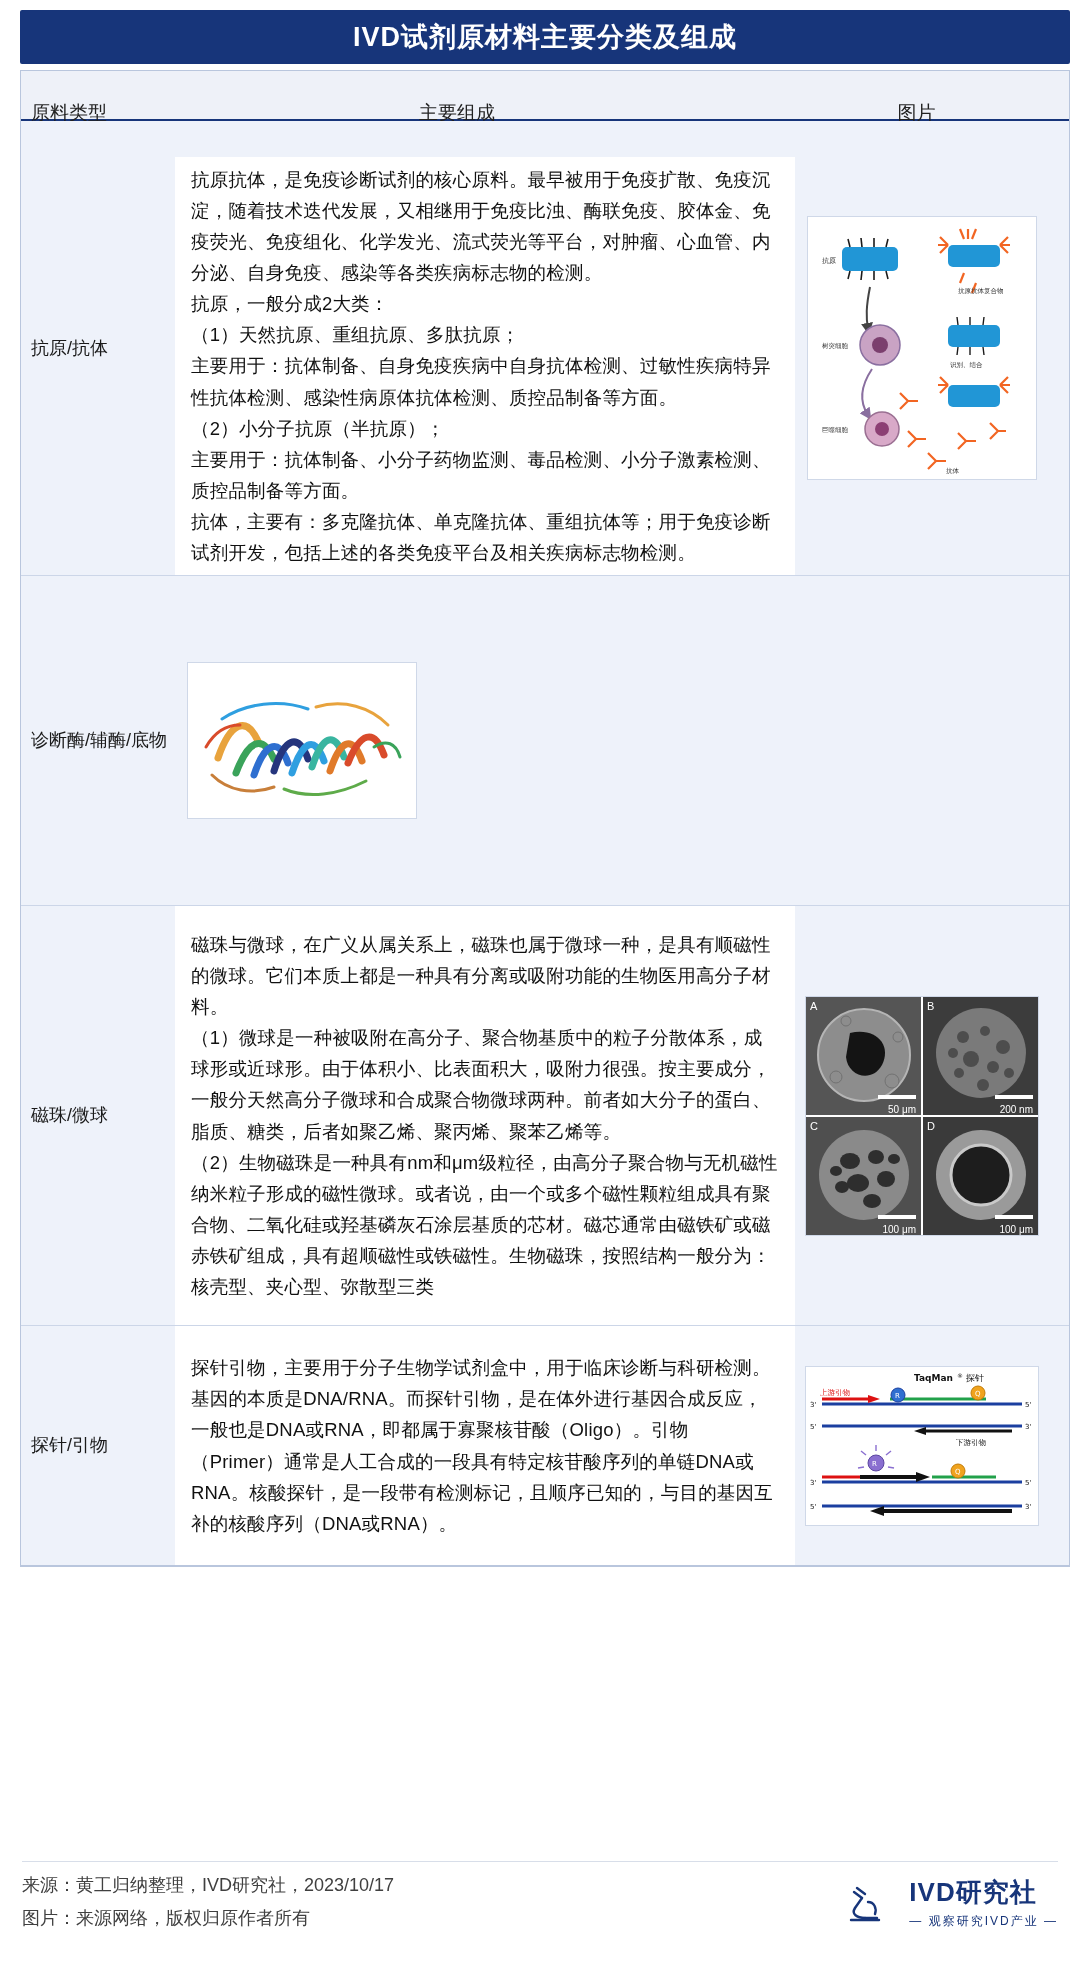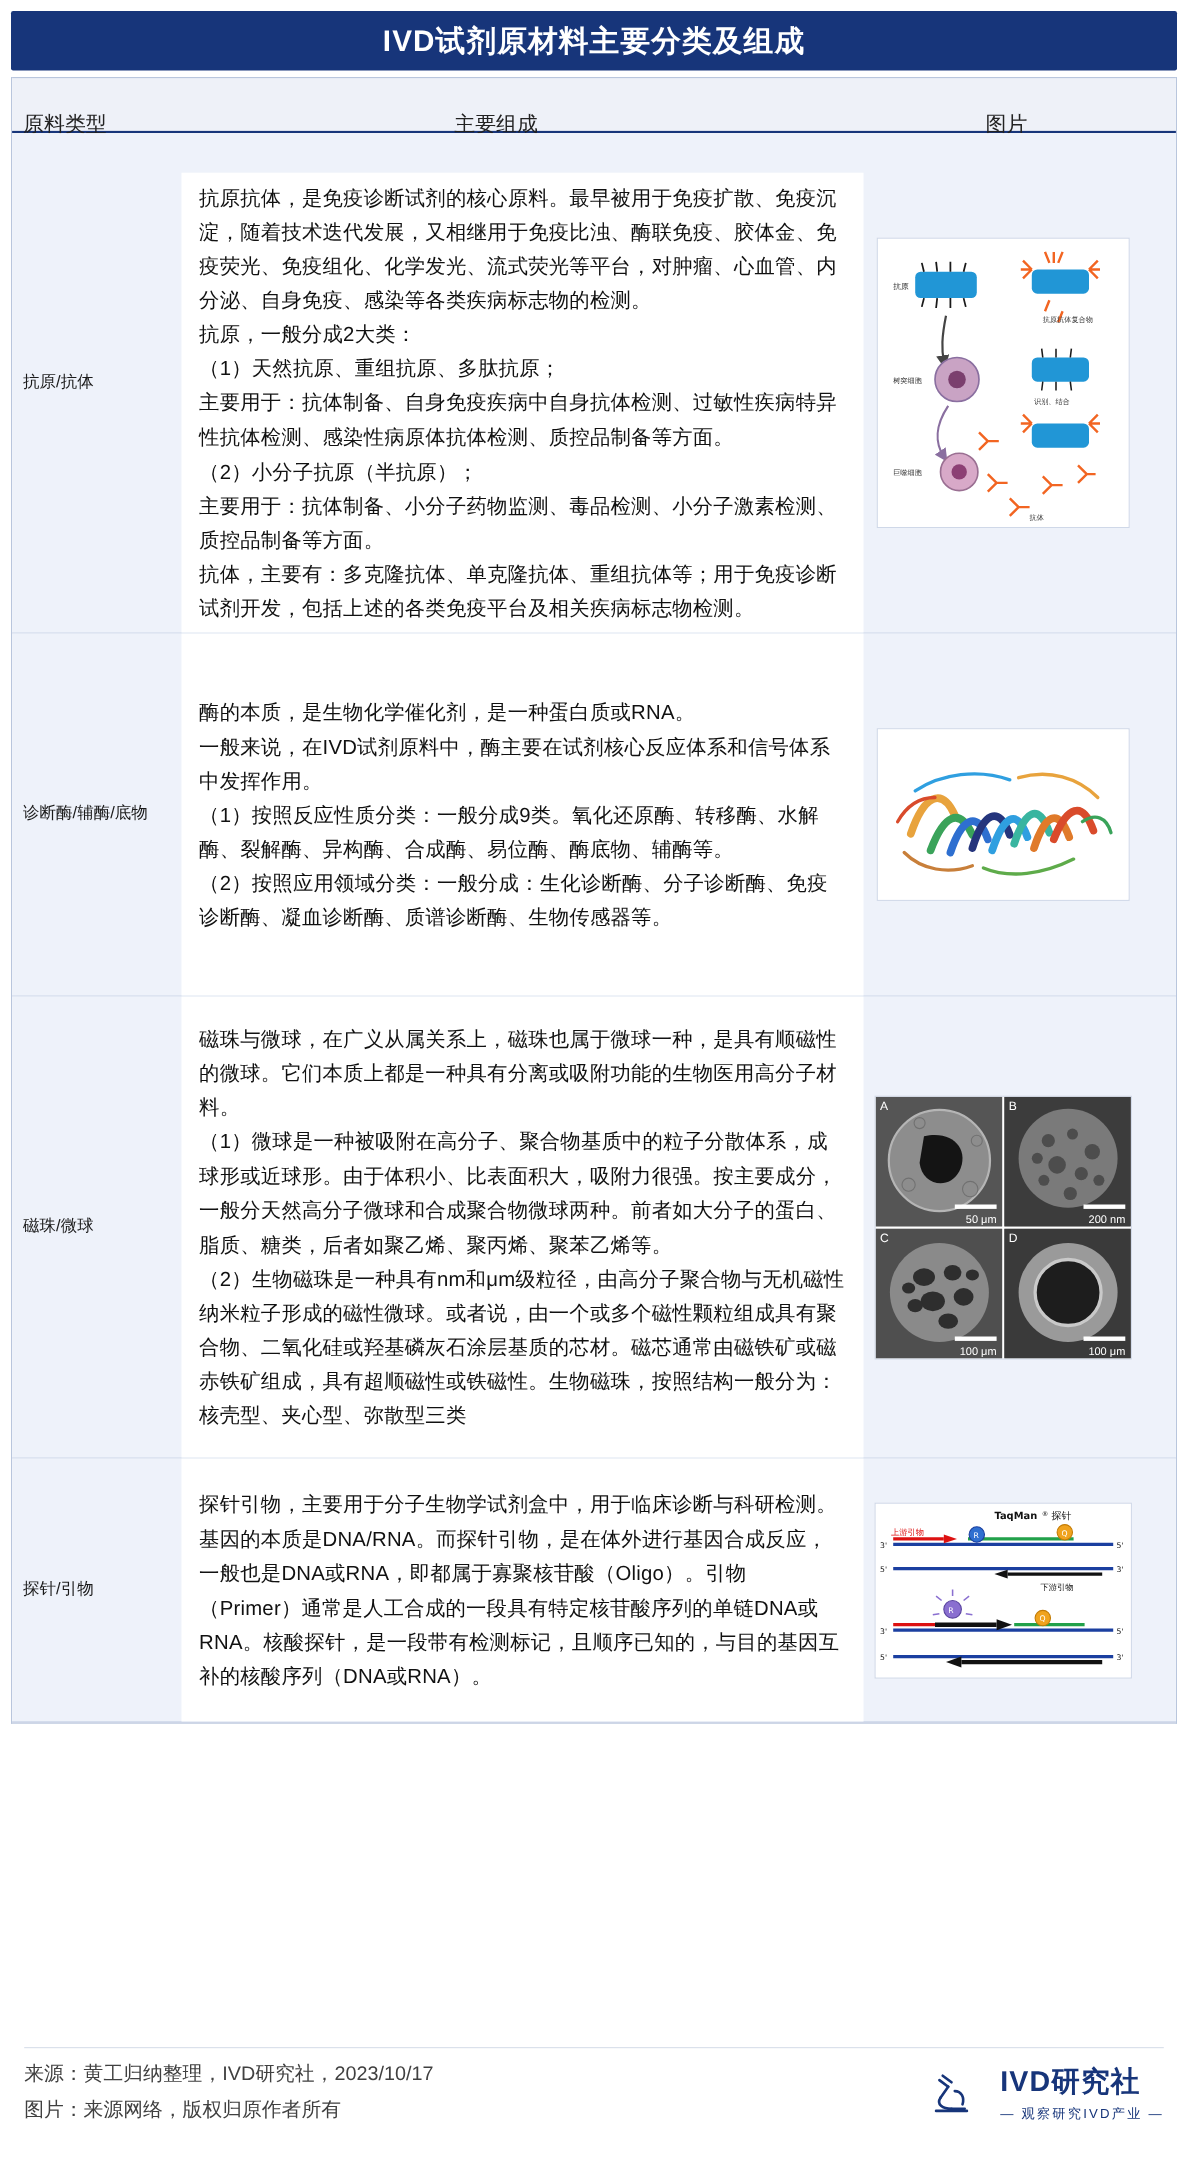--- a/index.html
+++ b/index.html
@@ -13,21 +13,21 @@
     font-family: "Liberation Sans", sans-serif;
     color: #1a1a1a;
     position: relative;
     overflow: hidden;
   }
   .page {
     width: 1080px;
     height: 1973px;
     position: relative;
     box-sizing: border-box;
-    padding: 10px 10px 0 10px;
+    padding: 10px 10px 0 20px;
     background: #ffffff;
   }
   
   .title-bar {
     background: #17357a;
     height: 54px;
     display: flex;
     align-items: center;
     justify-content: center;
     border-radius: 2px;
@@ -78,21 +78,21 @@
   .row:last-child { border-bottom: 1px solid #b9c6dd; }
 
   .cell {
     box-sizing: border-box;
     padding: 10px 8px;
     display: flex;
     align-items: center;
   }
   .cell-type {
     width: 154px;
-    font-size: 15px;
+    font-size: 18px;
     line-height: 1.5;
     color: #1a1a1a;
     justify-content: flex-start;
     padding-left: 10px;
     padding-right: 2px;
   }
   .cell-desc {
     width: 620px;
     font-size: 18.5px;
     line-height: 1.68;
@@ -266,24 +266,20 @@
               <path d="M182 206 l8 8 M182 222 l8 -8 M190 214 l8 0"></path>
             </g>
             <text x="138" y="256" font-size="6.5" fill="#333" font-family="DejaVu Sans, sans-serif">抗体</text>
           </svg>
         </div>
       </div>
     </div>
 
     <div class="row row-2">
       <div class="cell cell-type">诊断酶/辅酶/底物</div>
-      <div class="cell cell-desc" style="white-space: pre-wrap;">酶的本质，是生物化学催化剂，是一种蛋白质或RNA。
-一般来说，在IVD试剂原料中，酶主要在试剂核心反应体系和信号体系中发挥作用。
-（1）按照反应性质分类：一般分成9类。氧化还原酶、转移酶、水解酶、裂解酶、异构酶、合成酶、易位酶、酶底物、辅酶等。
-（2）按照应用领域分类：一般分成：生化诊断酶、分子诊断酶、免疫诊断酶、凝血诊断酶、质谱诊断酶、生物传感器等。</div>
       <div class="cell cell-img">
         <div class="imgbox fig2">
           <svg width="228" height="155" viewBox="0 0 228 155" xmlns="http://www.w3.org/2000/svg">
             <rect width="228" height="155" fill="#ffffff"></rect>
             <g fill="none" stroke-width="7" stroke-linecap="round">
               <path d="M30 95 C 42 60, 58 52, 70 78" stroke="#e8a33d"></path>
               <path d="M48 110 C 60 78, 74 70, 86 96" stroke="#3aa35a"></path>
               <path d="M66 112 C 76 82, 90 72, 100 100" stroke="#2e6fd0"></path>
               <path d="M86 108 C 96 76, 110 68, 120 96" stroke="#25357d"></path>
               <path d="M104 110 C 114 80, 126 70, 136 98" stroke="#2f9fe0"></path>

